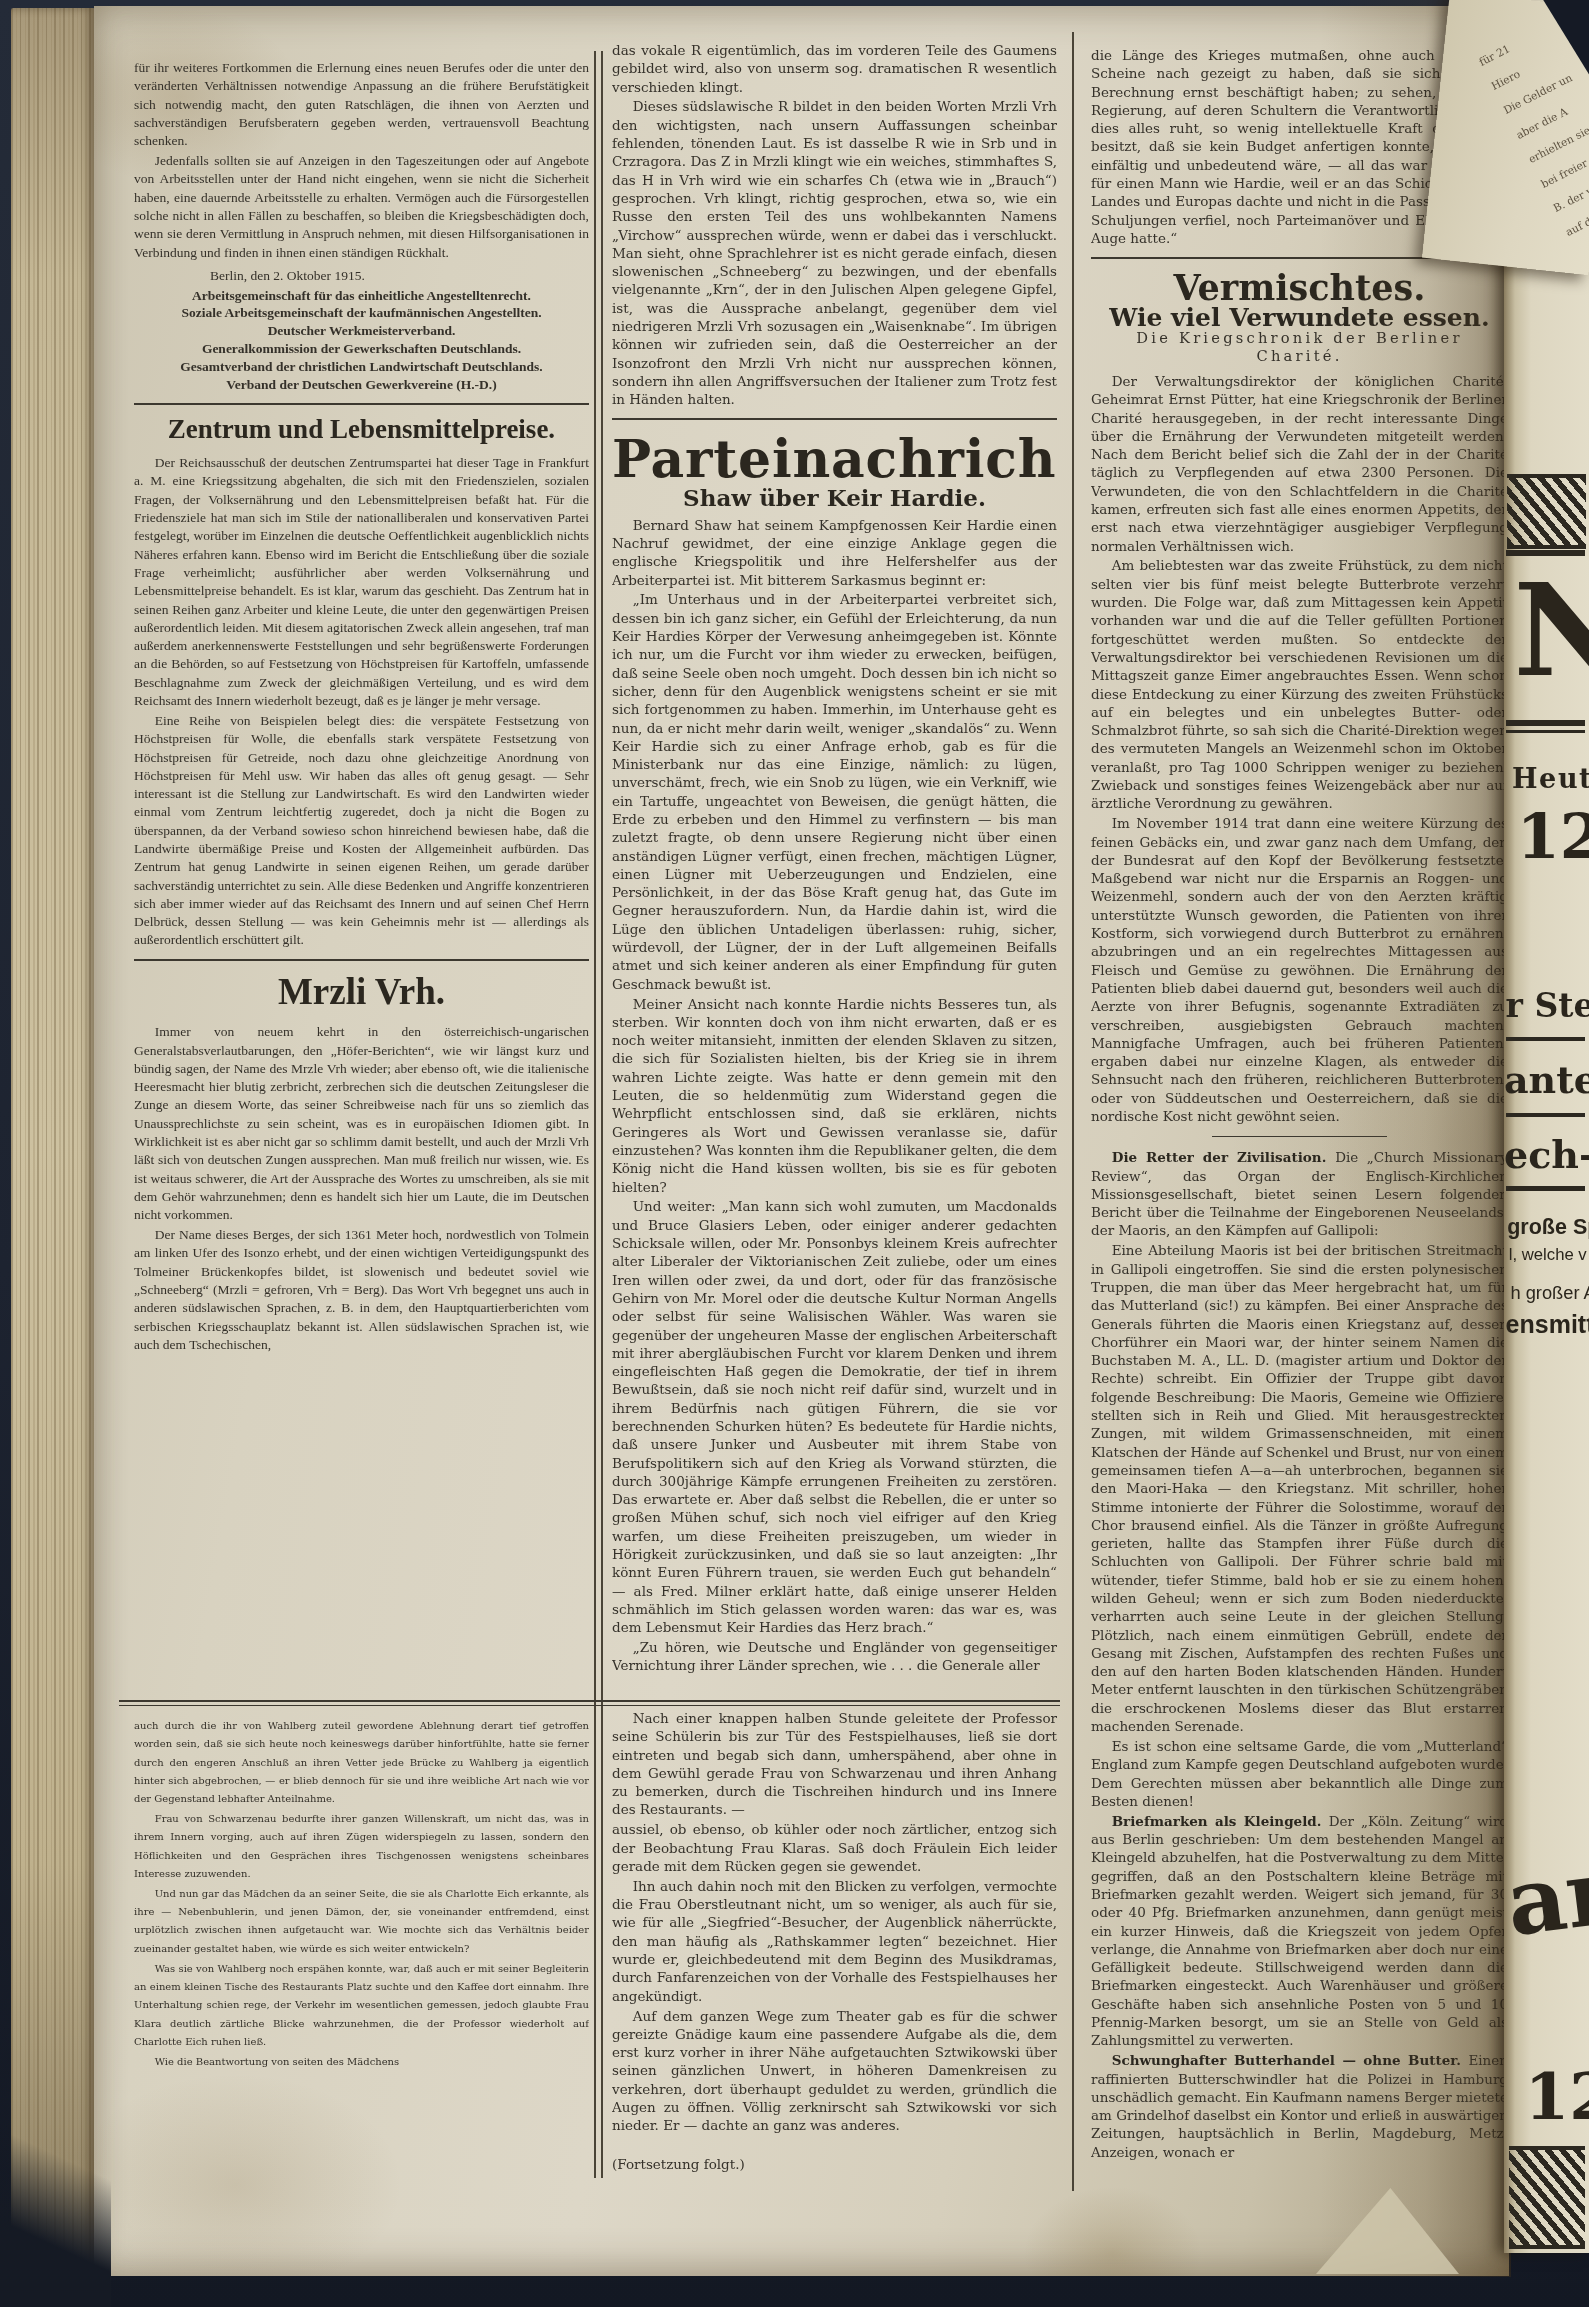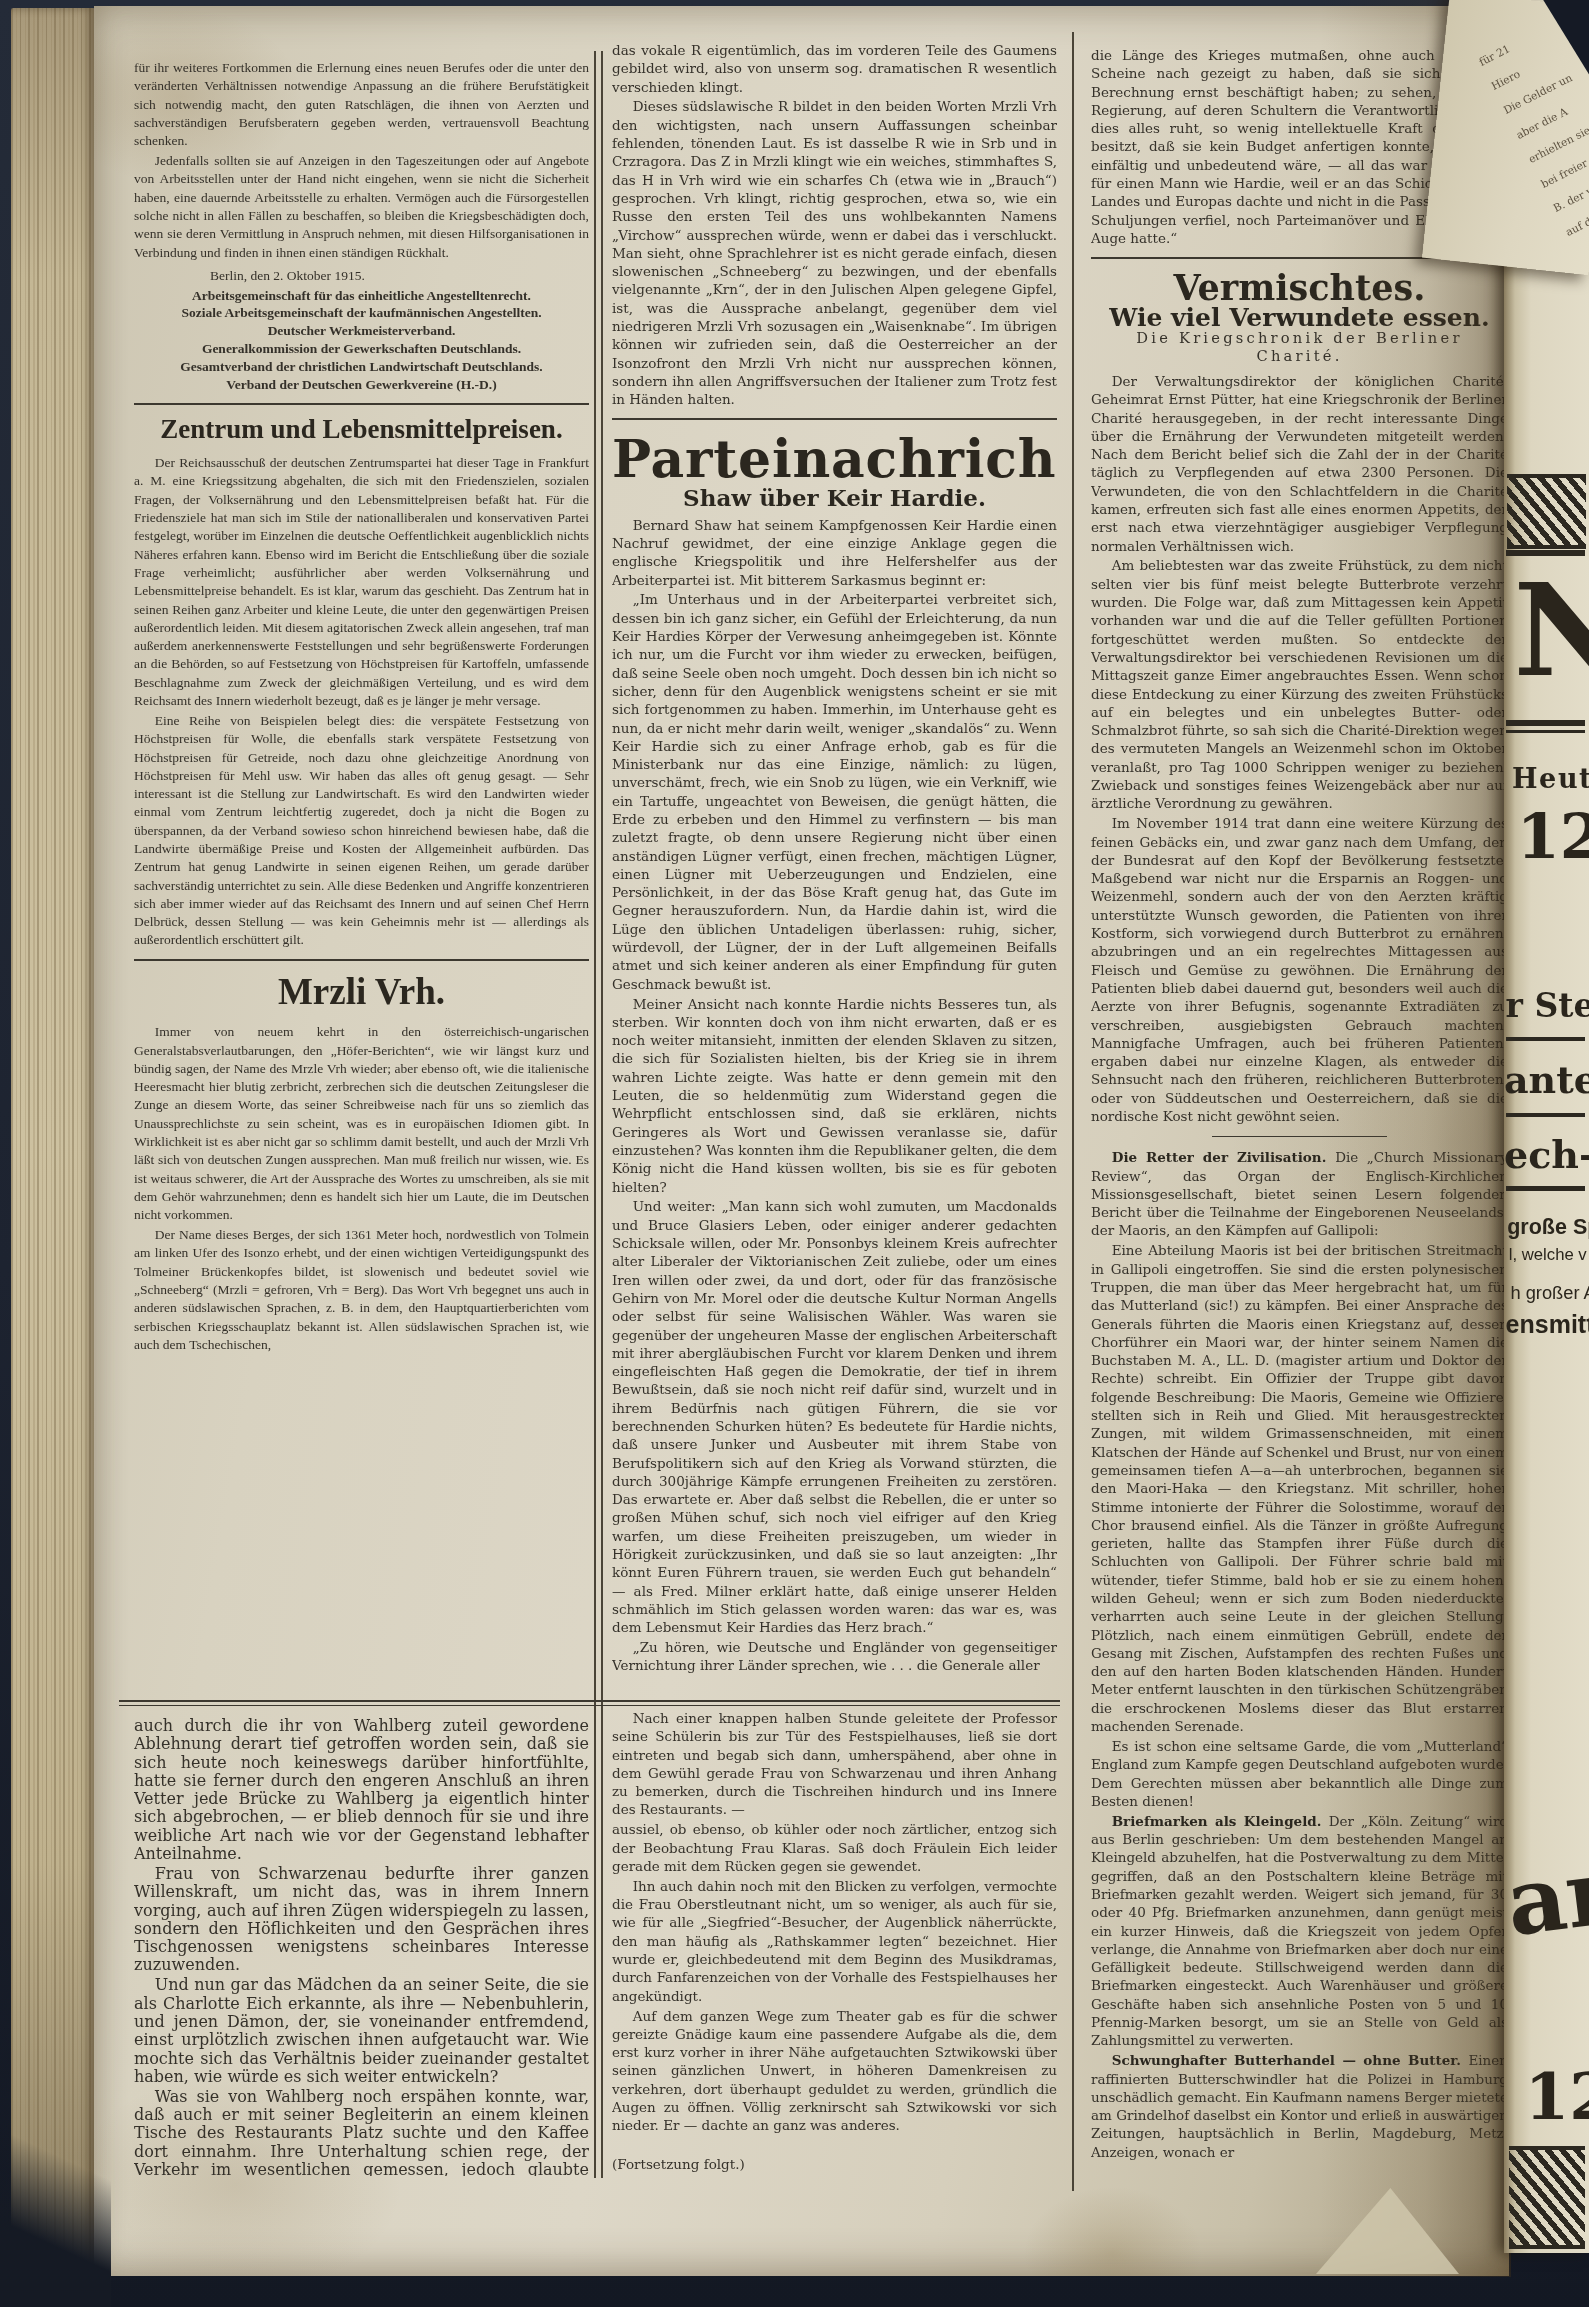--- a/index.html
+++ b/index.html
@@ -26,21 +26,21 @@
   
   .vrule{width:1.6px;background:#4a4437;z-index:10;}
   
   .right-shade{left:1320px;top:0;width:191px;height:2277px;z-index:20;pointer-events:none;
     background:linear-gradient(90deg,rgba(0,0,0,0) 0%,rgba(86,66,34,.12) 55%,rgba(70,52,26,.38) 100%);}
   
   .col{position:absolute;color:#35312a;text-align:justify;overflow:hidden;z-index:10;}
   .c1{left:134px;top:59px;width:455px;height:1639px;font-size:13.5px;line-height:18.3px;font-family:Liberation Serif, serif;}
   .c2{left:612px;top:41px;width:445px;height:1658px;font-size:13.5px;line-height:18.3px;}
   .c3{left:1091px;top:46px;width:417px;height:2150px;font-size:13.5px;line-height:18.3px;}
-  .f1{left:134px;top:1717px;width:455px;height:459px;font-size:16px;line-height:18.3px;}
+  .f1{left:134px;top:1717px;width:455px;height:459px;font-size:10px;line-height:18.3px;}
   .f2{left:612px;top:1709px;width:445px;height:469px;font-size:13.5px;line-height:18.3px;}
   .para{margin:0 0 1.6px;text-indent:20.7px;}
   .noindent{text-indent:0;}
   .dateline{text-indent:76px;margin:4.8px 0 1.6px;}
   .sigline{text-align:center;font-weight:700;text-indent:0;margin:0;line-height:1.32;}
   .fort{text-align:left;text-indent:0;margin-top:20.7px;}
   .head1{font-weight:700;text-align:center;font-size:27px;line-height:1.12;margin:8px 0 9.5px;color:#2b271f;}
   .head-mrzli{font-size:37px;margin:1px 0 11px;}
   .head-partei{font-size:52px;letter-spacing:0.8px;margin:9.5px 0 1.6px;}
   .head-verm{font-size:35px;margin:8px 0 1.6px;}
@@ -93,21 +93,21 @@
     <p class="para dateline">Berlin, den 2. Oktober 1915.</p>
     <div>
         <p class="para sigline">Arbeitsgemeinschaft für das einheitliche Angestelltenrecht.</p>
         <p class="para sigline">Soziale Arbeitsgemeinschaft der kaufmännischen Angestellten.</p>
         <p class="para sigline">Deutscher Werkmeisterverband.</p>
         <p class="para sigline">Generalkommission der Gewerkschaften Deutschlands.</p>
         <p class="para sigline">Gesamtverband der christlichen Landwirtschaft Deutschlands.</p>
         <p class="para sigline">Verband der Deutschen Gewerkvereine (H.-D.)</p>
       </div>
     <hr class="hrule">
-    <h2 class="head1">Zentrum und Lebensmittelpreisen.</h2>
+    <h2 class="head1">Zentrum und Lebensmittelpreise.</h2>
     <div>
         <p class="para">Der Reichsausschuß der deutschen Zentrumspartei hat dieser Tage in Frankfurt a. M. eine Kriegssitzung abgehalten, die sich mit den Friedenszielen, sozialen Fragen, der Volksernährung und den Lebensmittelpreisen befaßt hat. Für die Friedensziele hat man sich im Stile der nationalliberalen und konservativen Partei festgelegt, worüber im Einzelnen die deutsche Oeffentlichkeit augenblicklich nichts Näheres erfahren kann. Ebenso wird im Bericht die Entschließung über die soziale Frage verheimlicht; ausführlicher aber werden Volksernährung und Lebensmittelpreise behandelt. Es ist klar, warum das geschieht. Das Zentrum hat in seinen Reihen ganz Arbeiter und kleine Leute, die unter den gegenwärtigen Preisen außerordentlich leiden. Mit diesem agitatorischen Zweck allein angesehen, traf man außerdem anerkennenswerte Feststellungen und sehr begrüßenswerte Forderungen an die Behörden, so auf Festsetzung von Höchstpreisen für Kartoffeln, umfassende Beschlagnahme zum Zweck der gleichmäßigen Verteilung, und es wird dem Reichsamt des Innern wiederholt bezeugt, daß es je länger je mehr versage.</p>
         <p class="para">Eine Reihe von Beispielen belegt dies: die verspätete Festsetzung von Höchstpreisen für Wolle, die ebenfalls stark verspätete Festsetzung von Höchstpreisen für Getreide, noch dazu ohne gleichzeitige Anordnung von Höchstpreisen für Mehl usw. Wir haben das alles oft genug gesagt. — Sehr interessant ist die Stellung zur Landwirtschaft. Es wird den Landwirten wieder einmal vom Zentrum leichtfertig zugeredet, doch ja nicht die Bogen zu überspannen, da der Verband sowieso schon hinreichend bewiesen habe, daß die Landwirte übermäßige Preise und Kosten der Allgemeinheit aufbürden. Das Zentrum hat genug Landwirte in seinen eigenen Reihen, um gerade darüber sachverständig unterrichtet zu sein. Alle diese Bedenken und Angriffe konzentrieren sich aber immer wieder auf das Reichsamt des Innern und auf seinen Chef Herrn Delbrück, dessen Stellung — was kein Geheimnis mehr ist — allerdings als außerordentlich erschüttert gilt.</p>
       </div>
     <hr class="hrule">
     <h2 class="head1 head-mrzli">Mrzli Vrh.</h2>
     <div>
         <p class="para">Immer von neuem kehrt in den österreichisch-ungarischen Generalstabsverlautbarungen, den „Höfer-Berichten“, wie wir längst kurz und bündig sagen, der Name des Mrzle Vrh wieder; aber ebenso oft, wie die italienische Heeresmacht hier blutig zerbricht, zerbrechen sich die deutschen Zeitungsleser die Zunge an diesem Worte, das seiner Schreibweise nach für uns so ziemlich das Unaussprechlichste zu sein scheint, was es in europäischen Idiomen gibt. In Wirklichkeit ist es aber nicht gar so schlimm damit bestellt, und auch der Mrzli Vrh läßt sich von deutschen Zungen aussprechen. Man muß freilich nur wissen, wie. Es ist weitaus schwerer, die Art der Aussprache des Wortes zu umschreiben, als sie mit dem Gehör wahrzunehmen; denn es handelt sich hier um Laute, die im Deutschen nicht vorkommen.</p>
         <p class="para">Der Name dieses Berges, der sich 1361 Meter hoch, nordwestlich von Tolmein am linken Ufer des Isonzo erhebt, und der einen wichtigen Verteidigungspunkt des Tolmeiner Brückenkopfes bildet, ist slowenisch und bedeutet soviel wie „Schneeberg“ (Mrzli = gefroren, Vrh = Berg). Das Wort Vrh begegnet uns auch in anderen südslawischen Sprachen, z. B. in dem, den Hauptquartierberichten vom serbischen Kriegsschauplatz bekannt ist. Allen südslawischen Sprachen ist, wie auch dem Tschechischen,</p>
       </div>

